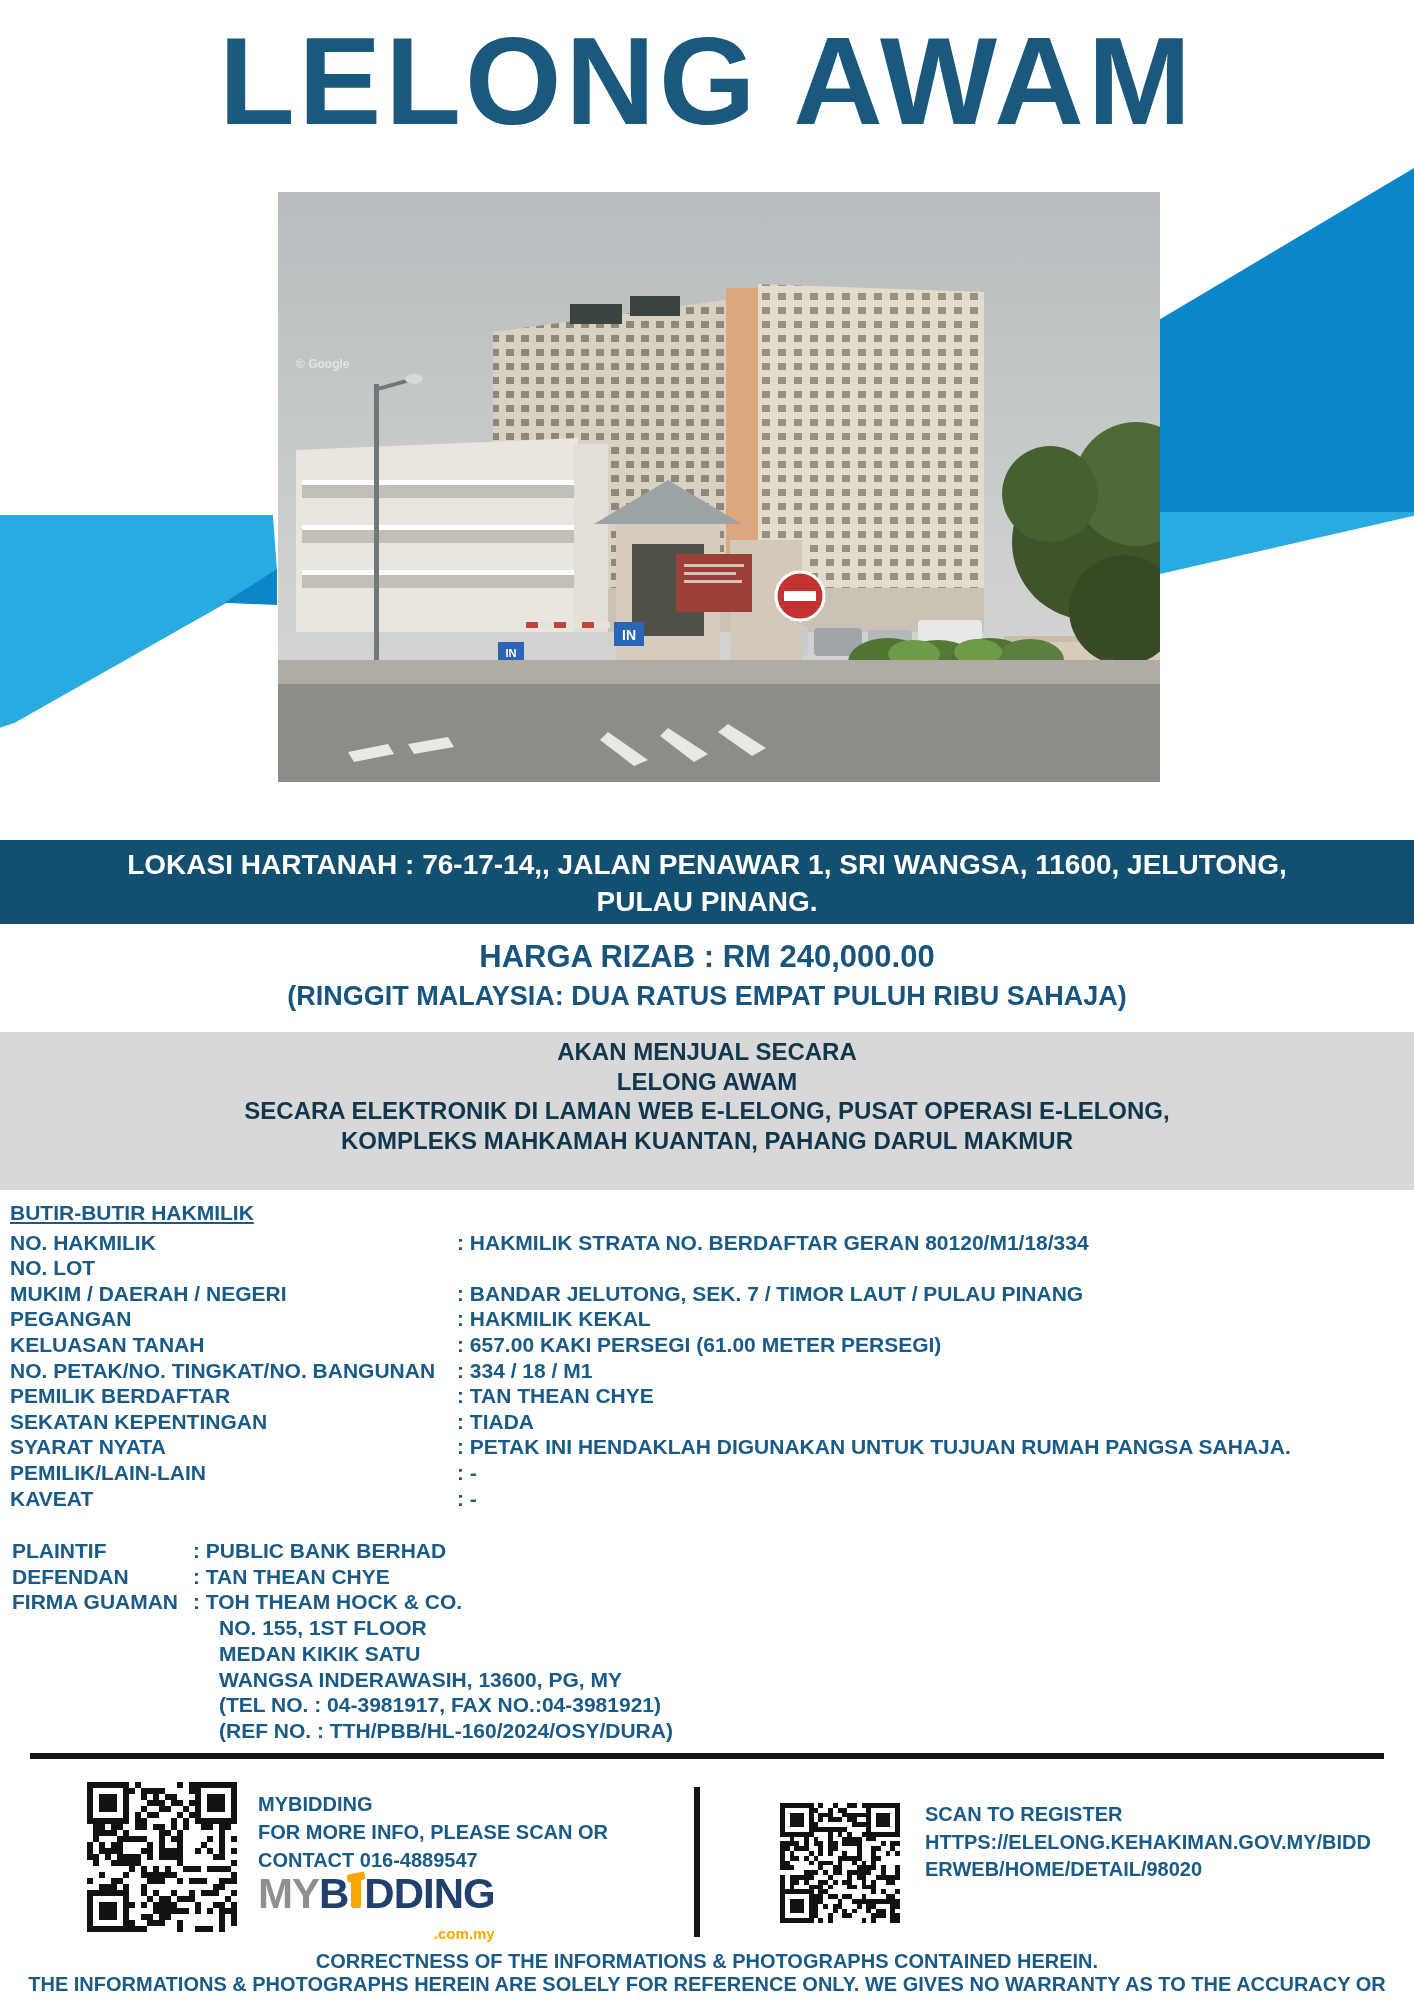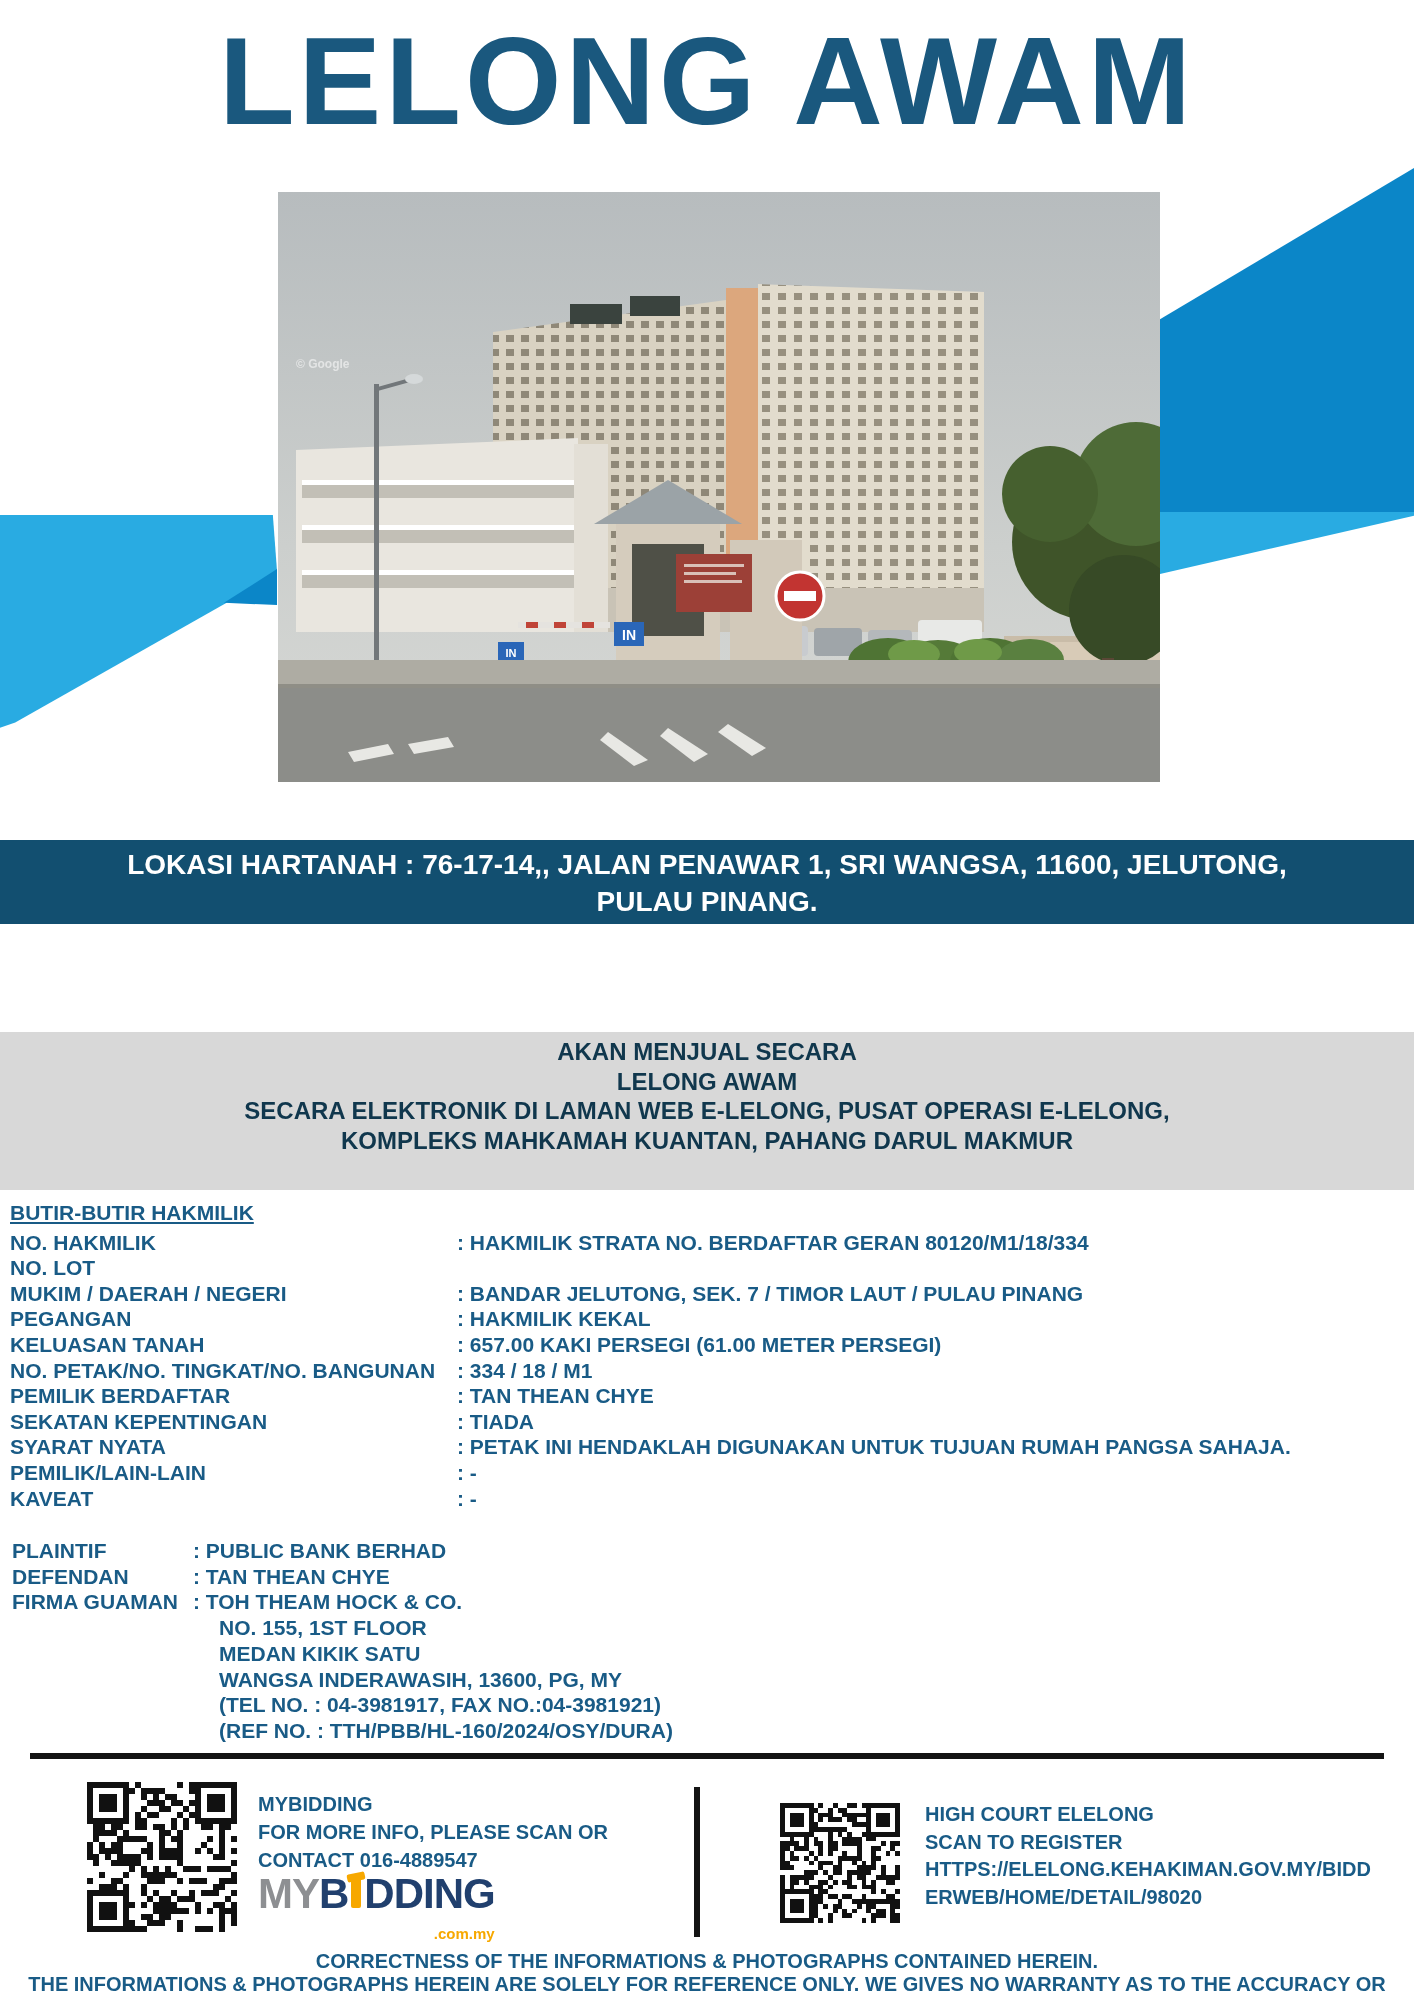--- a/index.html
+++ b/index.html
@@ -184,20 +184,24 @@
       <polygon points="450,532 488,556 474,564 440,540" fill="#e8e8e4"></polygon>
       <text x="18" y="176" font-size="12" fill="#ffffff" opacity="0.55" font-family="Liberation Sans, sans-serif">© Google</text>
     </svg>
   </div>
 
   <div class="banner">
     <div>LOKASI HARTANAH :  76-17-14,, JALAN PENAWAR 1, SRI WANGSA, 11600, JELUTONG,</div>
     <div>PULAU PINANG.</div>
   </div>
 
+  <div class="price">
+    <div class="price-reserve">HARGA RIZAB : RM 240,000.00</div>
+    <div class="price-words">(RINGGIT MALAYSIA: DUA RATUS EMPAT PULUH RIBU SAHAJA)</div>
+  </div>
 
   <div class="notice">
     <div>AKAN MENJUAL SECARA</div>
     <div>LELONG AWAM</div>
     <div>SECARA ELEKTRONIK DI LAMAN WEB E-LELONG, PUSAT OPERASI E-LELONG,</div>
     <div>KOMPLEKS MAHKAMAH KUANTAN, PAHANG DARUL MAKMUR</div>
   </div>
 
   <div class="butir">
     <div class="butir-heading">BUTIR-BUTIR HAKMILIK</div>
@@ -1527,21 +1531,20 @@
       <div style="background: rgb(17, 17, 17);"></div>
       <div style="background: rgb(255, 255, 255);"></div>
       <div style="background: rgb(17, 17, 17);"></div>
       <div style="background: rgb(255, 255, 255);"></div>
       <div style="background: rgb(255, 255, 255);"></div>
       <div style="background: rgb(255, 255, 255);"></div>
       <div style="background: rgb(17, 17, 17);"></div>
       <div style="background: rgb(17, 17, 17);"></div>
     </div>
   <div class="hc-text">
-    <div>HIGH COURT ELELONG</div>
     <div>SCAN TO REGISTER</div>
     <div>HTTPS://ELELONG.KEHAKIMAN.GOV.MY/BIDD</div>
     <div>ERWEB/HOME/DETAIL/98020</div>
   </div>
 
   <div class="disclaimer">
     <div>CORRECTNESS OF THE INFORMATIONS &amp; PHOTOGRAPHS CONTAINED HEREIN.</div>
     <div>THE INFORMATIONS &amp; PHOTOGRAPHS HEREIN ARE SOLELY FOR REFERENCE ONLY. WE GIVES NO WARRANTY AS TO THE ACCURACY OR</div>
   </div>
 

